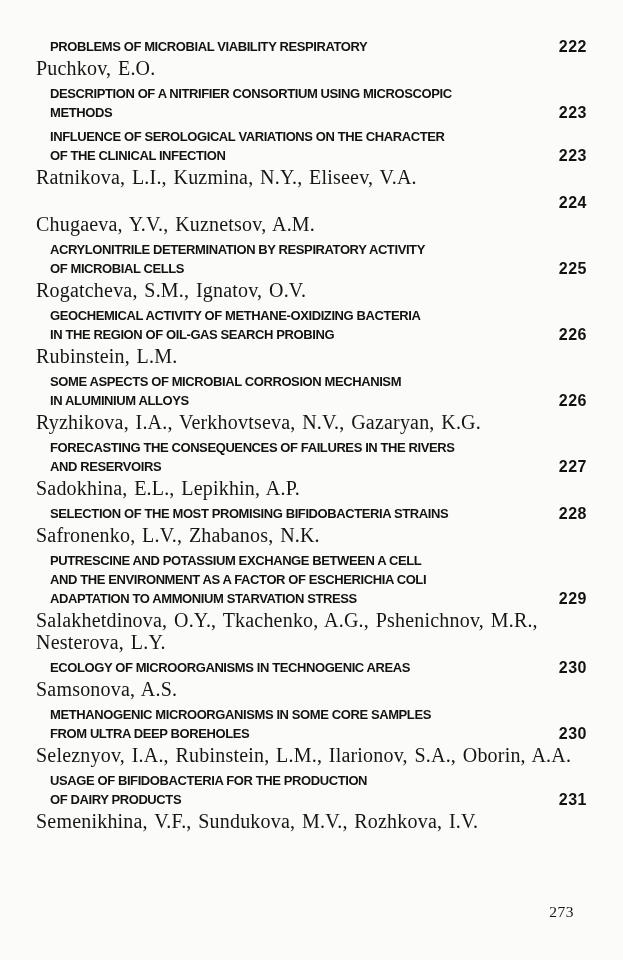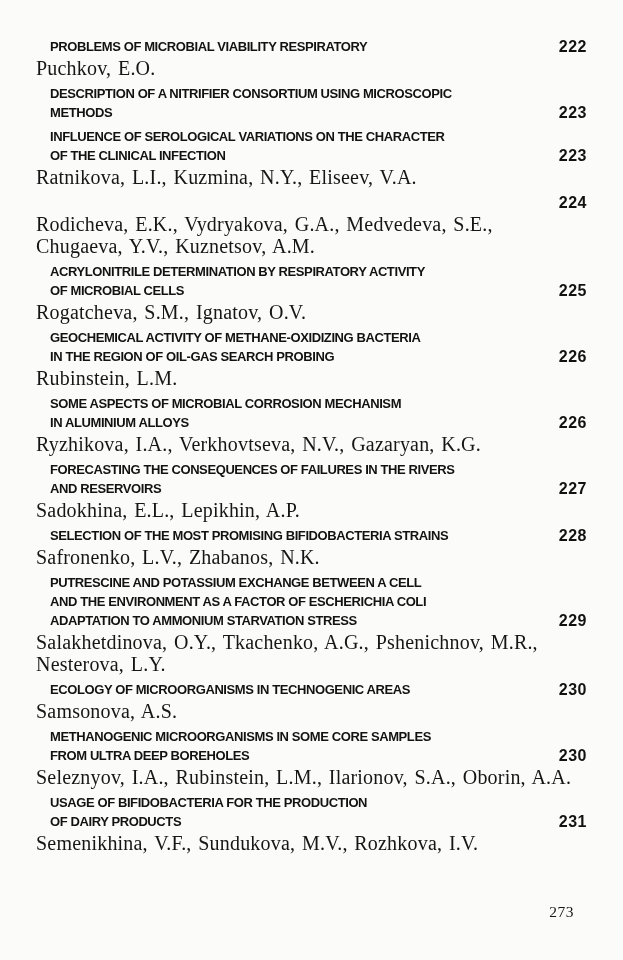--- a/index.html
+++ b/index.html
@@ -106,21 +106,20 @@
         </div>
         <div class="authors">
           <div>Ratnikova, L.I., Kuzmina, N.Y., Eliseev, V.A.</div>
         </div>
       </div>
       <div class="entry">
         <div class="entry-head">
           <div class="pagenum">224</div>
         </div>
         <div class="authors">
-          <div>Rodicheva, E.K., Vydryakova, G.A., Medvedeva, S.E.,</div>
           <div>Chugaeva, Y.V., Kuznetsov, A.M.</div>
         </div>
       </div>
       <div class="entry">
         <div class="entry-head">
           <div class="title">
             <div class="title-line">ACRYLONITRILE DETERMINATION BY RESPIRATORY ACTIVITY</div>
             <div class="title-line">OF MICROBIAL CELLS</div>
           </div>
           <div class="pagenum">225</div>

